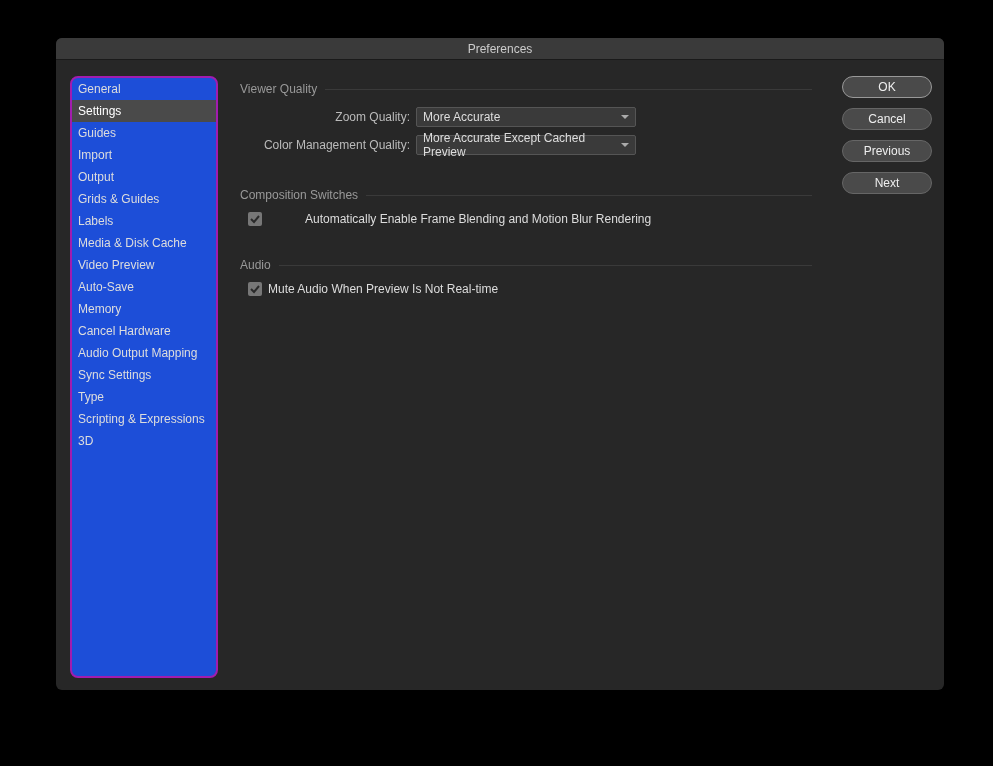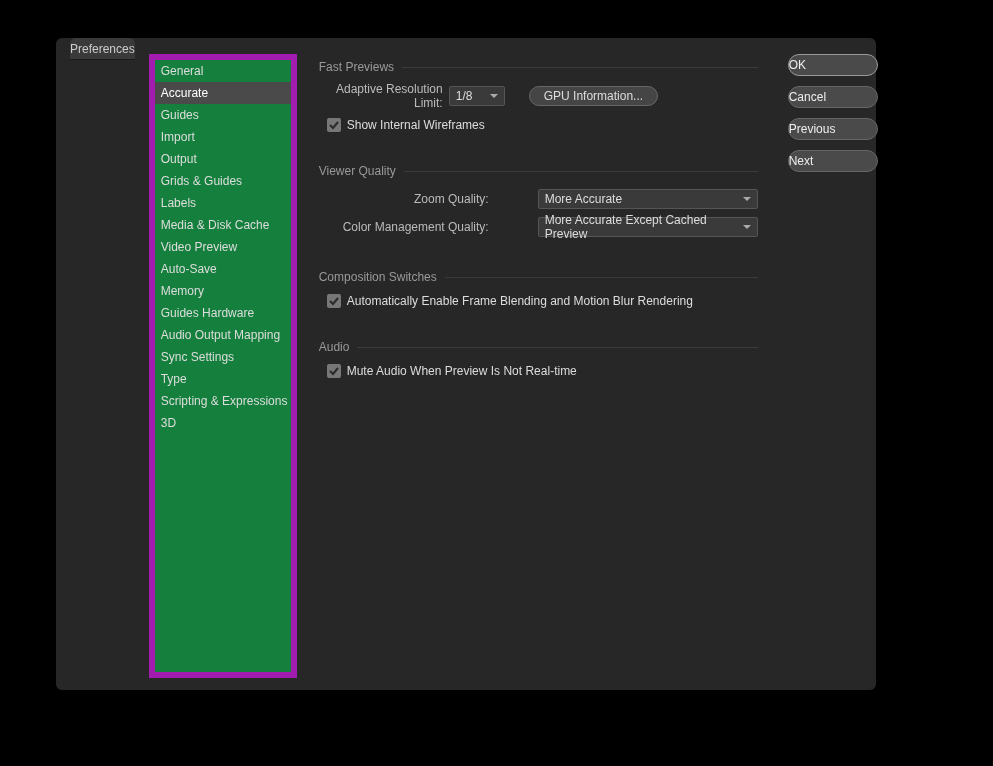--- a/index.html
+++ b/index.html
@@ -13,50 +13,49 @@
       font-size: 12px;
       color: #ccc;
       width: 993px;
       height: 766px;
       position: relative;
     }
     .dialog {
       position: absolute;
       left: 56px;
       top: 38px;
-      width: 820px;
+      width: 888px;
       height: 652px;
       background: #272727;
       border-radius: 6px;
       box-shadow: 0 10px 40px rgba(0,0,0,0.8);
       display: flex;
-      flex-direction: row;
-      padding-left: 14px;
+      flex-direction: column;
     }
     .titlebar {
       height: 22px;
       line-height: 22px;
       text-align: center;
       background: #3a3a3a;
       color: #ccc;
       border-radius: 6px 6px 0 0;
       font-size: 12px;
       border-bottom: 1px solid #1a1a1a;
     }
     .content {
       flex: 1;
       display: flex;
       padding: 16px 12px 12px 14px;
       gap: 12px;
     }
     .sidebar {
       width: 148px;
-      background: #15803d;
-      border: 6px solid #a21caf;
-      border-radius: 0;
+      background: #1d4ed8;
+      border: 2px solid #a21caf;
+      border-radius: 8px;
       overflow: hidden;
       align-self: stretch;
     }
     .sidebar-item {
       height: 22px;
       line-height: 22px;
       padding-left: 6px;
       color: #ddd;
       cursor: pointer;
       font-size: 12px;
@@ -120,21 +119,20 @@
       position: relative;
       display: inline-flex;
       align-items: center;
       cursor: pointer;
     }
     .dropdown.small {
       width: 56px;
     }
     .dropdown.medium {
       width: 220px;
-      margin-left: 43px;
     }
     .dropdown::after {
       content: "";
       position: absolute;
       right: 6px;
       top: 7px;
       width: 0;
       height: 0;
       border-left: 4px solid transparent;
       border-right: 4px solid transparent;
@@ -184,96 +182,78 @@
       display: flex;
       flex-direction: column;
       gap: 10px;
     }
     .action-button {
       background: #4a4a4a;
       border-radius: 11px;
       height: 22px;
       color: #eee;
       font-size: 12px;
-      text-align: left;
+      text-align: center;
       line-height: 20px;
       cursor: pointer;
       border: 1px solid #666;
     }
     .action-button.primary {
       border: 1px solid #999;
     }
   </style>
 </head>
 <body>
 
 <div class="dialog">
   <div class="titlebar">Preferences</div>
   <div class="content">
 
     <div class="sidebar">
       <div class="sidebar-item">General</div>
-      <div class="sidebar-item selected">Accurate</div>
+      <div class="sidebar-item selected">Settings</div>
       <div class="sidebar-item">Guides</div>
       <div class="sidebar-item">Import</div>
       <div class="sidebar-item">Output</div>
       <div class="sidebar-item">Grids &amp; Guides</div>
       <div class="sidebar-item">Labels</div>
       <div class="sidebar-item">Media &amp; Disk Cache</div>
       <div class="sidebar-item">Video Preview</div>
       <div class="sidebar-item">Auto-Save</div>
       <div class="sidebar-item">Memory</div>
-      <div class="sidebar-item">Guides Hardware</div>
+      <div class="sidebar-item">Cancel Hardware</div>
       <div class="sidebar-item">Audio Output Mapping</div>
       <div class="sidebar-item">Sync Settings</div>
       <div class="sidebar-item">Type</div>
       <div class="sidebar-item">Scripting &amp; Expressions</div>
       <div class="sidebar-item">3D</div>
     </div>
 
     <div class="main">
 
-      <div class="fieldset">
-        <div class="fieldset-title">Fast Previews</div>
-        <div class="field-row">
-          <span class="field-label narrow">Adaptive Resolution Limit:</span>
-          <div class="dropdown small">
-            <span>1/8</span>
-          </div>
-          <div class="pill-button">GPU Information...</div>
-        </div>
-        <div class="checkbox-row">
-          <div class="checkbox">
-            <svg class="checkmark" viewBox="0 0 10 10">
-                <path d="M1 5 L4 8 L9 2" stroke="#2a2a2a" stroke-width="2" fill="none"></path>
-              </svg>
-          </div>
-          <span class="checkbox-label">Show Internal Wireframes</span>
-        </div>
-      </div>
 
       <div class="fieldset">
         <div class="fieldset-title">Viewer Quality</div>
         <div class="field-row">
           <span class="field-label wide">Zoom Quality:</span>
           <div class="dropdown medium">
             <span>More Accurate</span>
           </div>
         </div>
         <div class="field-row">
           <span class="field-label wide">Color Management Quality:</span>
           <div class="dropdown medium">
             <span>More Accurate Except Cached Preview</span>
           </div>
         </div>
       </div>
 
       <div class="fieldset">
         <div class="fieldset-title">Composition Switches</div>
-        <div class="checkbox-row" style="margin-top:-2px;">
+        <div class="checkbox-row" style="margin-top:-2px;gap:37px;">
           <div class="checkbox">
             <svg class="checkmark" viewBox="0 0 10 10">
                 <path d="M1 5 L4 8 L9 2" stroke="#2a2a2a" stroke-width="2" fill="none"></path>
               </svg>
           </div>
           <span class="checkbox-label">Automatically Enable Frame Blending and Motion Blur Rendering</span>
         </div>
       </div>
 
       <div class="fieldset">

